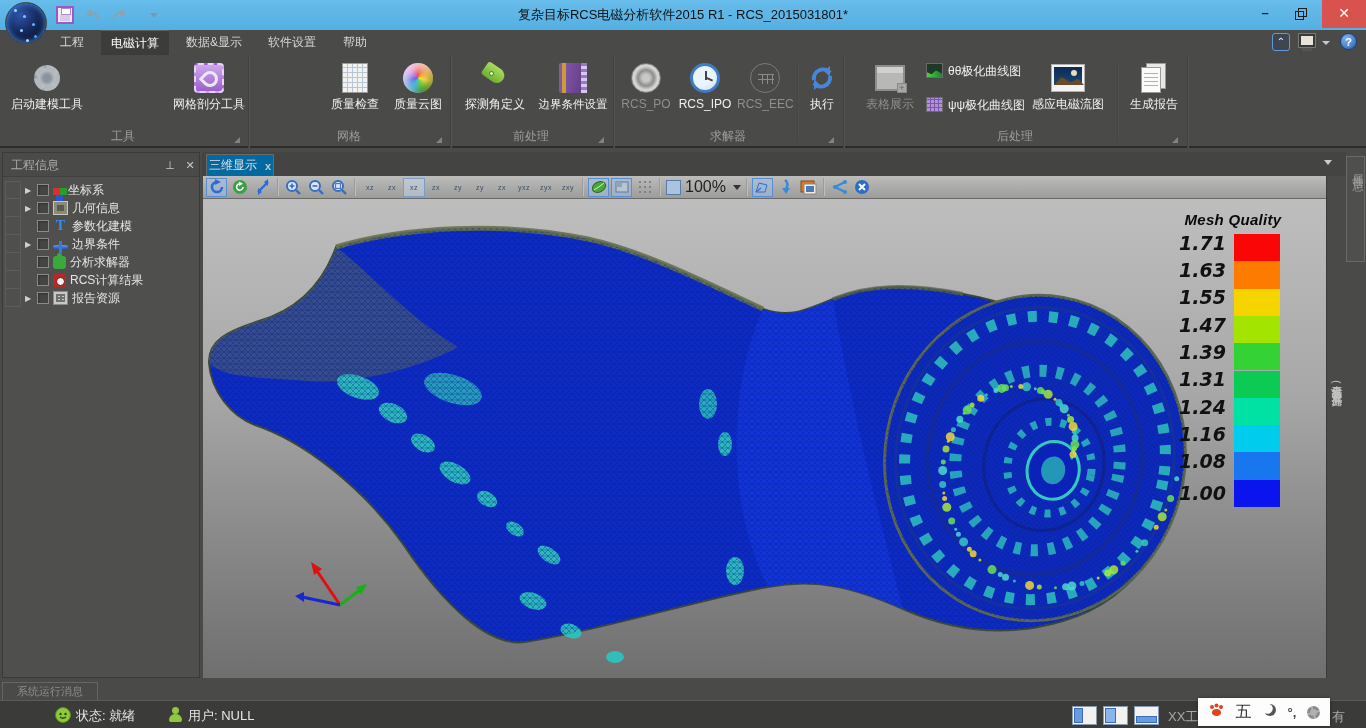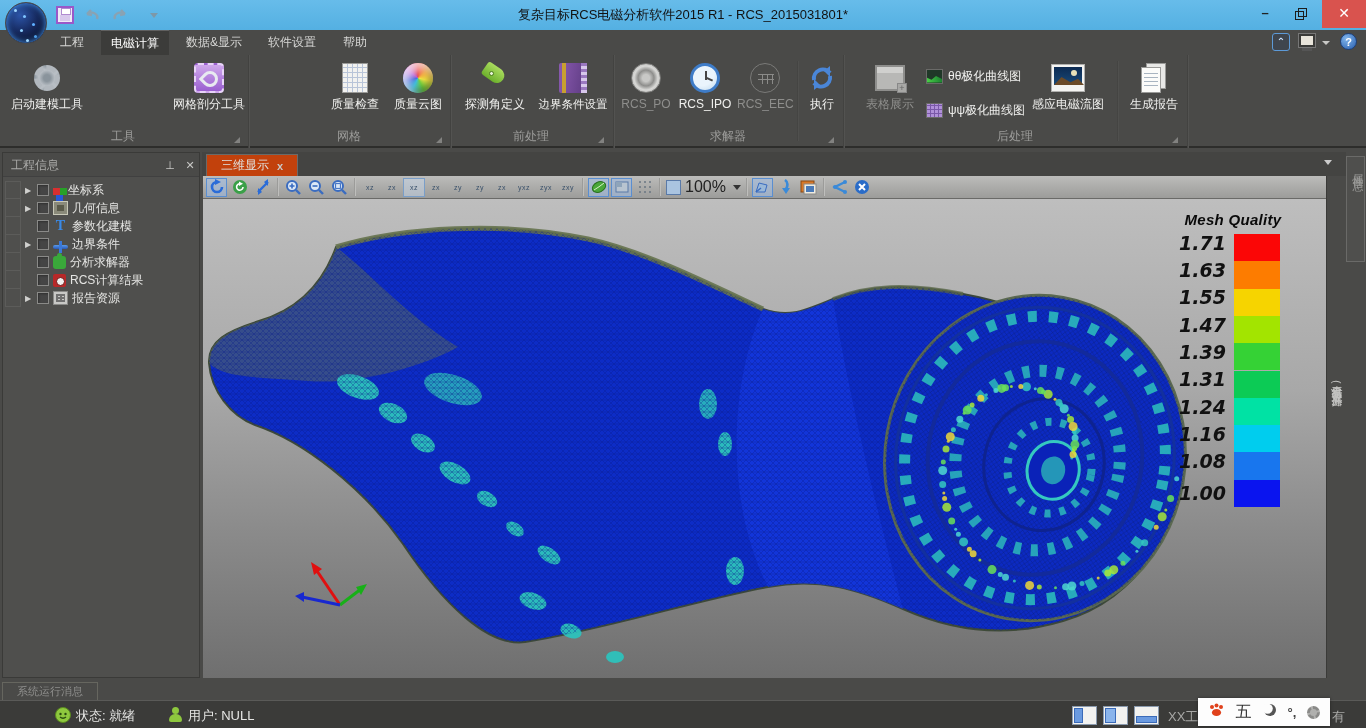--- a/index.html
+++ b/index.html
@@ -48,21 +48,21 @@
   
   #ribbon{position:absolute;left:0;top:55px;width:1366px;height:93px;background:#4a4a48;border-bottom:2px solid #2d2d2b;}
   .vsep{position:absolute;top:0;width:2px;height:93px;background:linear-gradient(90deg,#3a3a38,#5b5b59);}
   .vsep.inner{top:6px;height:80px;opacity:.7;}
   .rbtn{position:absolute;top:4px;height:68px;text-align:center;cursor:default;}
   .rbtn .ric{height:38px;display:flex;align-items:center;justify-content:center;}
   .rbtn .rlb{font-size:12px;color:#f0f0ee;line-height:14px;}
   .rbtn.disabled .rlb{color:#8e8e8c;}
   .glabel{position:absolute;bottom:1px;font-size:12px;color:#9c9c9a;text-align:center;}
   .gcorner{position:absolute;bottom:3px;width:0;height:0;border-left:6px solid transparent;border-bottom:6px solid #90908e;opacity:.8;}
-  .sbtn{position:absolute;left:0;height:26px;display:flex;align-items:center;gap:5px;cursor:default;}
+  .sbtn{position:absolute;left:0;height:26px;display:flex;align-items:flex-start;gap:5px;cursor:default;}
   .sbtn .slb{font-size:12px;color:#f0f0ee;white-space:nowrap;}
 
   
   .ic-gear{width:26px;height:26px;border-radius:50%;border:5px dashed #b2b8be;background:radial-gradient(circle,#8a949c 30%,#b8bec4 70%);}
   .ic-param{position:relative;width:34px;height:30px;}
   .ic-param .g{position:absolute;right:2px;top:0;width:18px;height:18px;background:linear-gradient(#9ad24e,#5da324);border-radius:4px;}
   .ic-param .b{position:absolute;left:0;bottom:0;width:24px;height:24px;border-radius:50%;background:radial-gradient(circle at 35% 30%,#6fa8e8,#1b5cb8);}
   .ic-mesh-tool{position:relative;width:30px;height:30px;background:linear-gradient(#cfa8ec,#9a5fd0);border:2px dashed #e8d4f8;border-radius:4px;}
   .ic-mesh-tool .w{position:absolute;left:6px;top:6px;width:16px;height:16px;border:3px solid #e8eaf0;border-radius:50% 50% 50% 0;transform:rotate(45deg);}
   .ic-import{position:relative;width:34px;height:26px;}
@@ -130,21 +130,21 @@
   .ti-rcs:before{content:"";position:absolute;left:3px;top:3px;width:7px;height:7px;border-radius:50%;background:#f0f0ee;border:1px solid #701010;}
   .ti-res{background:#c8c8c6;border:1px solid #8a8a88;}
   .ti-res:before{content:"";position:absolute;left:2px;top:2px;width:9px;height:8px;
     background:repeating-linear-gradient(90deg,#707070 0 2px,transparent 2px 4px),repeating-linear-gradient(0deg,#707070 0 2px,transparent 2px 3px);}
 
   #sysmsg-tab{position:absolute;left:2px;top:682px;width:96px;height:18px;border:1px solid #66665f;border-bottom:none;
     color:#8e8e8c;font-size:11px;text-align:center;line-height:17px;background:#4a4a48;}
 
   
   #vp-tabbar{position:absolute;left:202px;top:152px;width:1144px;height:24px;background:#444442;}
-  #vp-tab{position:absolute;left:4px;top:2px;width:92px;height:22px;background:#c2410c;border:1px solid #6a6a68;border-bottom:none;
+  #vp-tab{position:absolute;left:4px;top:2px;width:68px;height:22px;background:#0369a1;border:1px solid #6a6a68;border-bottom:none;
     color:#e0e0de;font-size:12px;display:flex;align-items:center;justify-content:center;gap:8px;}
   #vp-tab .x{font-size:11px;color:#c8c8c6;font-weight:bold;}
   #vp-tab-more{position:absolute;right:14px;top:8px;width:0;height:0;border-left:4px solid transparent;border-right:4px solid transparent;border-top:5px solid #cccccc;}
   #vp-toolbar{position:absolute;left:203px;top:176px;width:1123px;height:23px;
     background:linear-gradient(#bcbcba,#9c9c9a);border-bottom:1px solid #6a6a68;display:flex;align-items:center;padding:0 2px;}
   .tb-sep{width:2px;height:18px;background:linear-gradient(90deg,#8a8a88,#d0d0ce);margin:0 3px;}
   .tbtn{width:21px;height:19px;display:flex;align-items:center;justify-content:center;margin:0 1px;border:1px solid transparent;}
   .tbtn.hl{border:1px solid #5a8ed0;background:rgba(160,190,230,.55);}
   .tbtn svg{display:block;}
   .axbtn{width:22px;height:19px;font-size:7px;color:#39506a;display:flex;align-items:center;justify-content:center;

